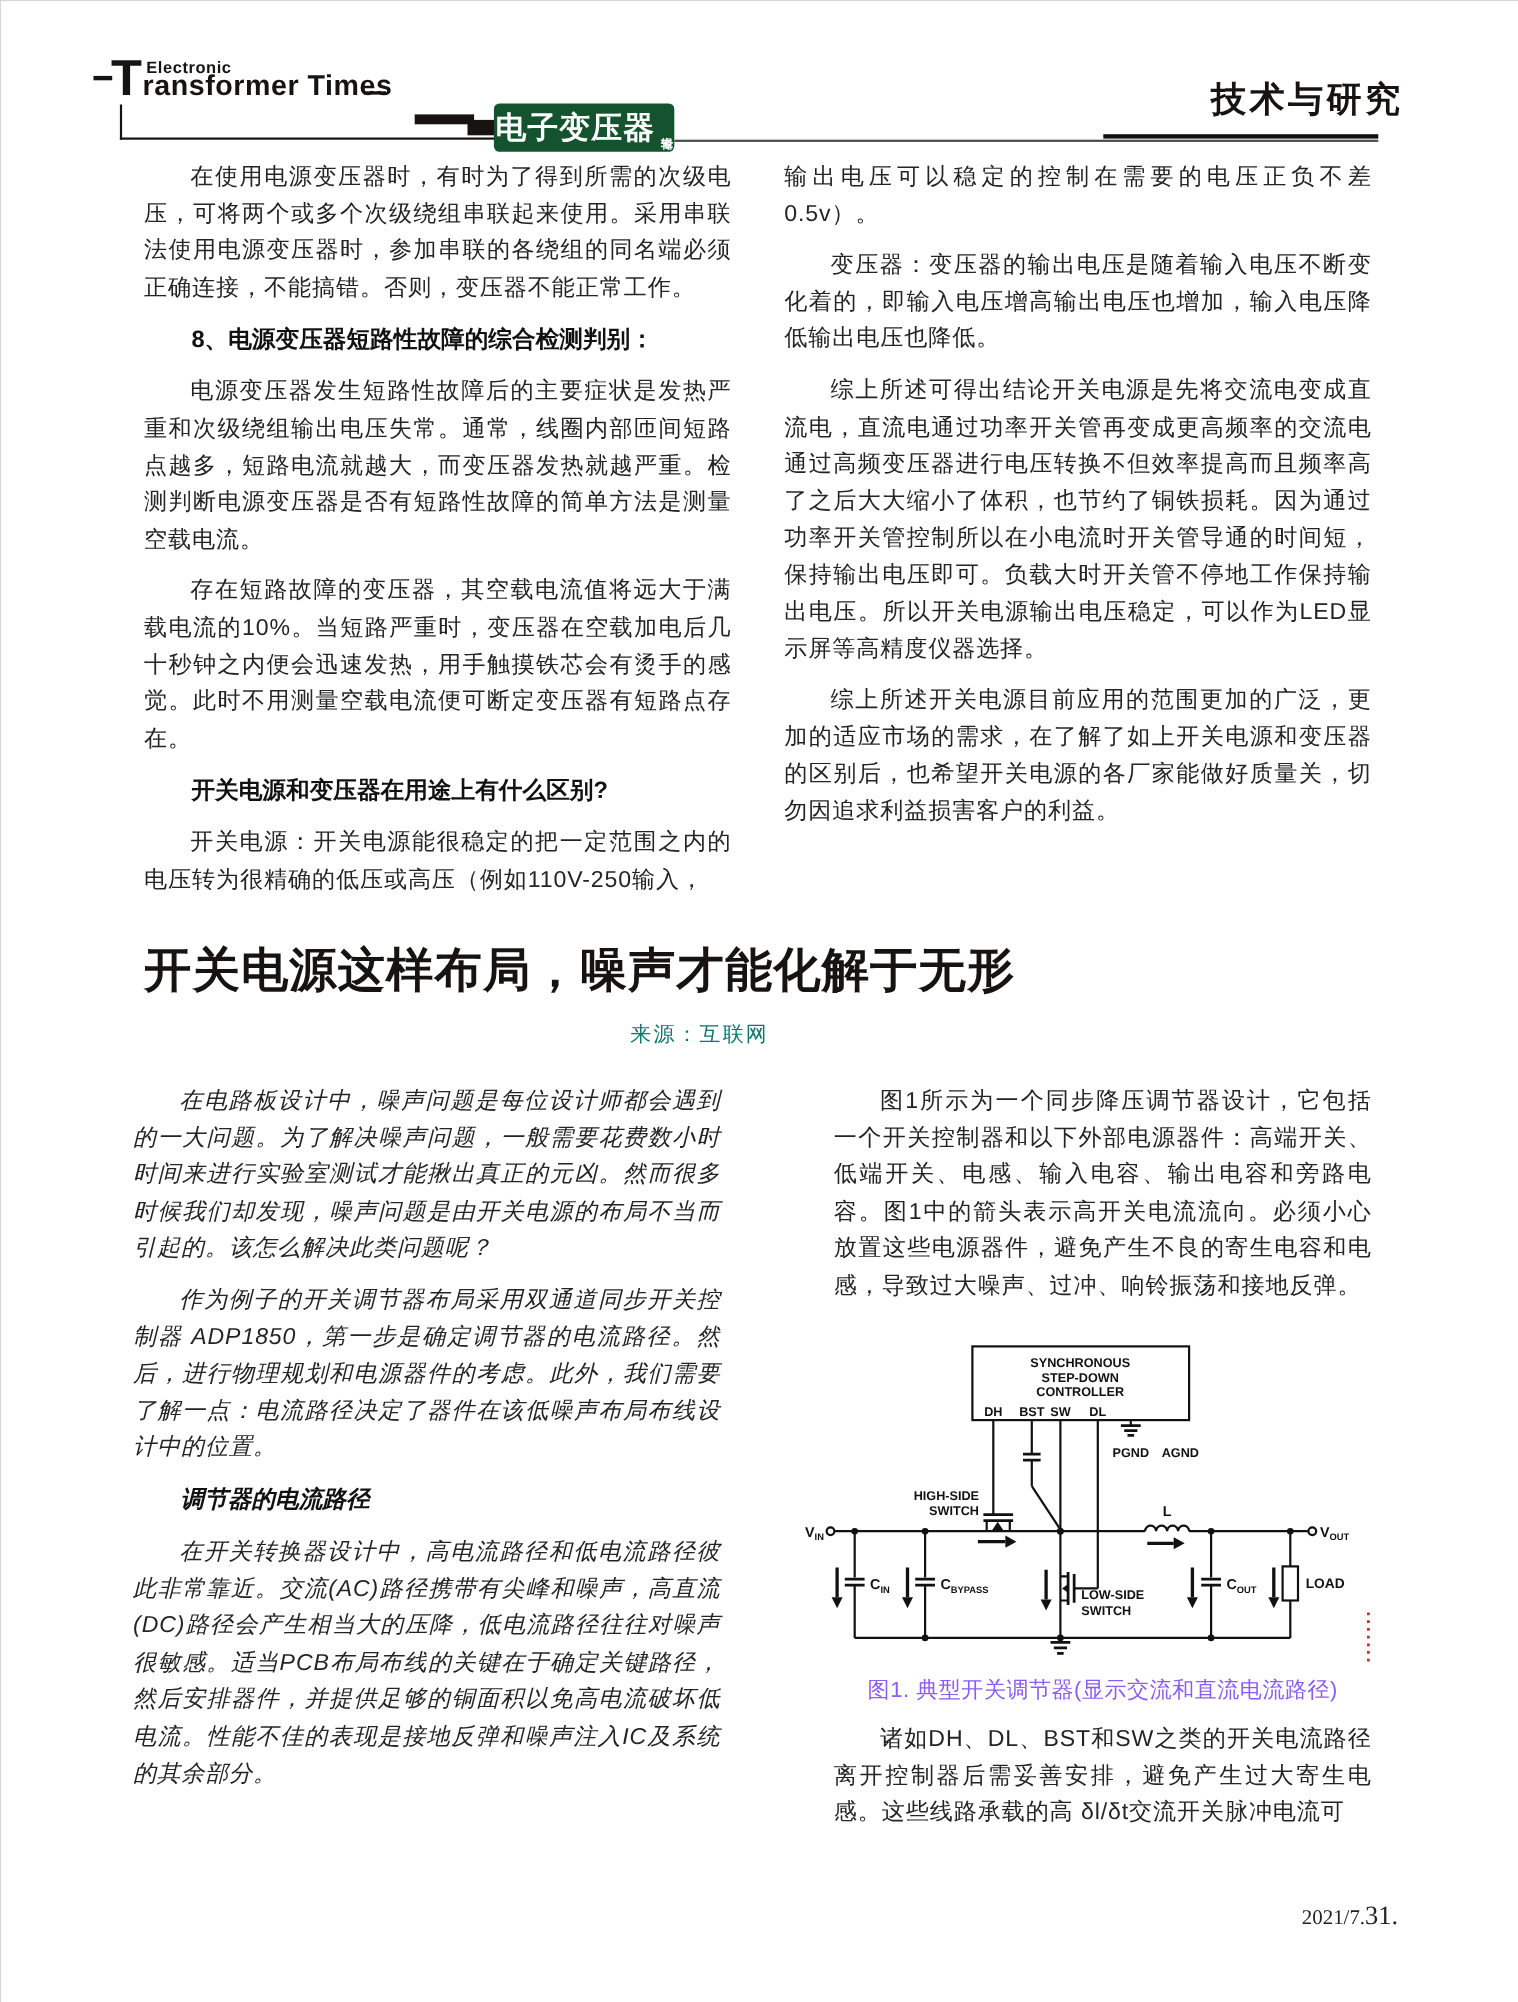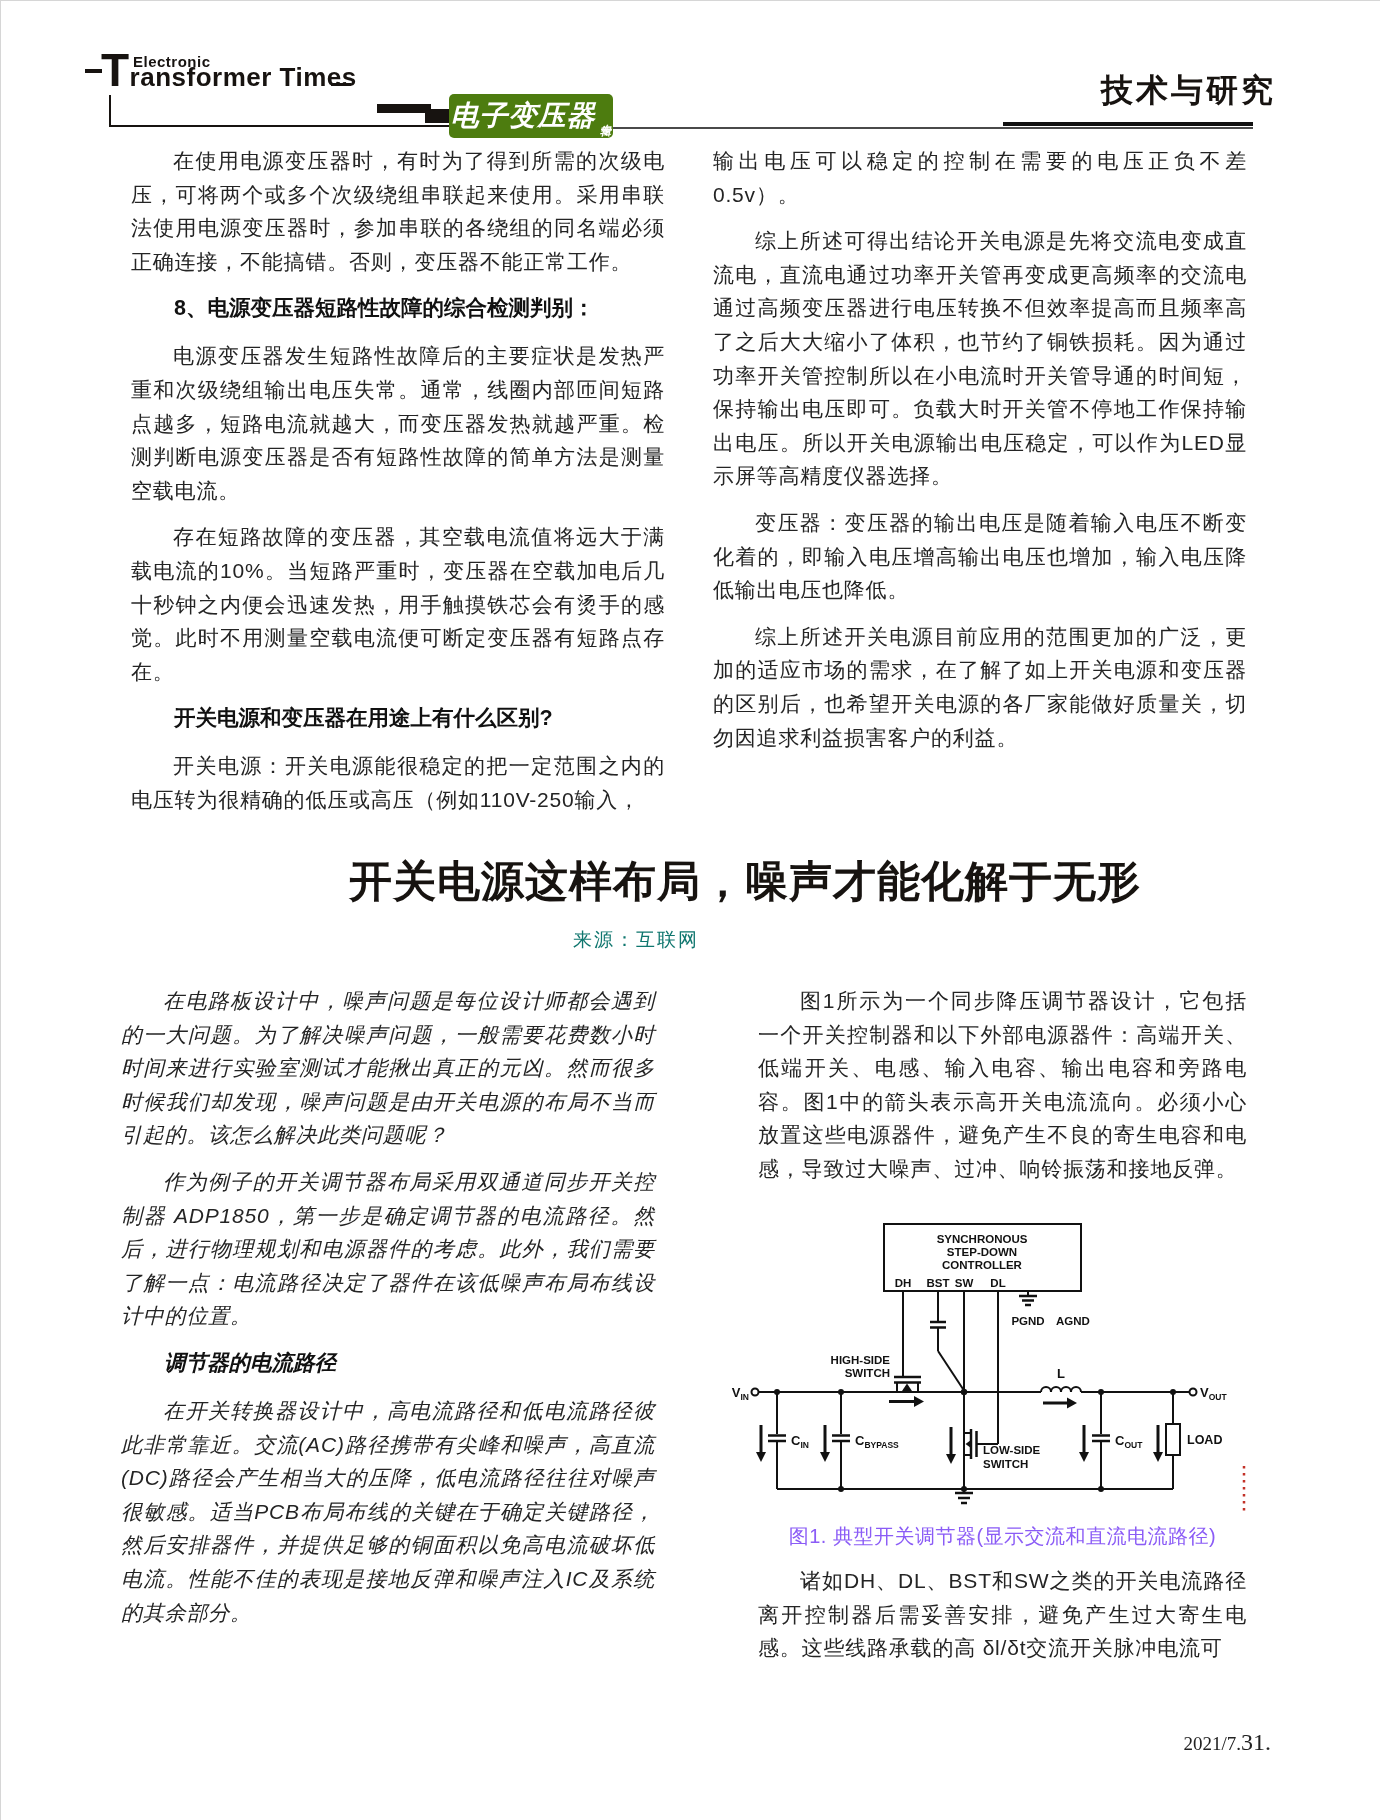--- a/index.html
+++ b/index.html
@@ -10,42 +10,42 @@
   }
   
   .mast-small { position:absolute; left:132px; top:52px; font-size:15px; font-weight:bold; letter-spacing:.5px; color:#171310; }
   .mast-main  { position:absolute; left:100px; top:46px; font-size:26px; font-weight:bold; color:#171310; line-height:46px; letter-spacing:.5px; }
   .mast-main::first-letter { font-size:46px; }
   .dash { position:absolute; background:#171310; }
   .bracket-v { position:absolute; left:108px; top:94px; width:2px; height:32px; background:#171310; }
   .bracket-h { position:absolute; left:108px; top:124px; width:342px; height:2px; background:#171310; }
   .step1 { position:absolute; left:376px; top:103px; width:54px; height:9px; background:#171310; }
   .step2 { position:absolute; left:424px; top:108px; width:28px; height:14px; background:#171310; }
-  .badge { position:absolute; left:448px; top:93px; width:164px; height:44px; background:#4d7c0f; border-radius:5px;
-           display:flex; align-items:center; justify-content:center; gap:4px;font-style:italic; }
+  .badge { position:absolute; left:448px; top:93px; width:164px; height:44px; background:#14532d; border-radius:5px;
+           display:flex; align-items:center; justify-content:center; gap:4px; }
   .badge-main { color:#fff; font-size:28px; font-weight:bold; letter-spacing:1px; }
   .badge-sub  { color:#fff; font-size:11px; font-weight:bold; writing-mode:vertical-rl; letter-spacing:1px; line-height:12px; }
   .rule-thin  { position:absolute; left:612px; top:126px; width:640px; height:2px; background:#4a4a4a; }
   .rule-thick { position:absolute; left:1002px; top:121px; width:250px; height:4px; background:#111; }
   .section-title { position:absolute; left:1100px; top:68px; font-size:32px; font-weight:bold; letter-spacing:3px; color:#171310; }
 
   
   .col { position:absolute; text-align:justify; text-justify:inter-character; }
   .col p { margin:0 0 13px; }
   p.body { font-size:21px; line-height:33.6px; letter-spacing:.8px; text-indent:2em; color:#242424; }
   p.noindent { text-indent:0; }
   p.bh { font-size:21.5px; line-height:34px; font-weight:bold; text-indent:2em; color:#111; margin:7px 0 14px; }
   #a1L { left:130px; top:143px; width:534px; }
   #a1R { left:712px; top:143px; width:534px; }
   #a2L { left:120px; top:983px; width:534px;font-style:italic; }
   #a2R { left:757px; top:983px; width:489px; }
   #a2R2 { left:757px; top:1563px; width:489px; }
 
   
-  .a2-title { position:absolute; left:130px; top:852px; width:1010px; text-align:right;
+  .a2-title { position:absolute; left:130px; top:852px; width:1010px; text-align:left;
               font-size:43px; font-weight:bold; color:#171310; letter-spacing:1px; }
   .a2-source { position:absolute; left:130px; top:926px; width:1010px; text-align:center;
                font-size:19px; color:#0f766e; letter-spacing:2px; }
 
   
   .figure-wrap { position:absolute; left:710px; top:1210px; width:537px; height:304px; }
   .fig-caption { position:absolute; left:757px; top:1522px; width:489px; text-align:center;
                  font-size:20px; color:#8b5cf6; letter-spacing:.5px; }
   svg text { font-family:"Liberation Sans","DejaVu Sans",sans-serif; font-weight:bold; fill:#111; }
 
@@ -82,22 +82,22 @@
     <p class="body">在使用电源变压器时，有时为了得到所需的次级电压，可将两个或多个次级绕组串联起来使用。采用串联法使用电源变压器时，参加串联的各绕组的同名端必须正确连接，不能搞错。否则，变压器不能正常工作。</p>
     <p class="bh">8、电源变压器短路性故障的综合检测判别：</p>
     <p class="body">电源变压器发生短路性故障后的主要症状是发热严重和次级绕组输出电压失常。通常，线圈内部匝间短路点越多，短路电流就越大，而变压器发热就越严重。检测判断电源变压器是否有短路性故障的简单方法是测量空载电流。</p>
     <p class="body">存在短路故障的变压器，其空载电流值将远大于满载电流的10%。当短路严重时，变压器在空载加电后几十秒钟之内便会迅速发热，用手触摸铁芯会有烫手的感觉。此时不用测量空载电流便可断定变压器有短路点存在。</p>
     <p class="bh">开关电源和变压器在用途上有什么区别?</p>
     <p class="body">开关电源：开关电源能很稳定的把一定范围之内的电压转为很精确的低压或高压（例如110V-250输入，</p>
   </div>
 
   <div class="col" id="a1R">
     <p class="body noindent">输出电压可以稳定的控制在需要的电压正负不差0.5v）。</p>
+    <p class="body">变压器：变压器的输出电压是随着输入电压不断变化着的，即输入电压增高输出电压也增加，输入电压降低输出电压也降低。</p>
     <p class="body">综上所述可得出结论开关电源是先将交流电变成直流电，直流电通过功率开关管再变成更高频率的交流电通过高频变压器进行电压转换不但效率提高而且频率高了之后大大缩小了体积，也节约了铜铁损耗。因为通过功率开关管控制所以在小电流时开关管导通的时间短，保持输出电压即可。负载大时开关管不停地工作保持输出电压。所以开关电源输出电压稳定，可以作为LED显示屏等高精度仪器选择。</p>
-    <p class="body">变压器：变压器的输出电压是随着输入电压不断变化着的，即输入电压增高输出电压也增加，输入电压降低输出电压也降低。</p>
     <p class="body">综上所述开关电源目前应用的范围更加的广泛，更加的适应市场的需求，在了解了如上开关电源和变压器的区别后，也希望开关电源的各厂家能做好质量关，切勿因追求利益损害客户的利益。</p>
   </div>
 
   <div class="a2-title">开关电源这样布局，噪声才能化解于无形</div>
   <div class="a2-source">来源：互联网</div>
 
   <div class="col" id="a2L">
     <p class="body">在电路板设计中，噪声问题是每位设计师都会遇到的一大问题。为了解决噪声问题，一般需要花费数小时时间来进行实验室测试才能揪出真正的元凶。然而很多时候我们却发现，噪声问题是由开关电源的布局不当而引起的。该怎么解决此类问题呢？</p>
     <p class="body">作为例子的开关调节器布局采用双通道同步开关控制器 ADP1850，第一步是确定调节器的电流路径。然后，进行物理规划和电源器件的考虑。此外，我们需要了解一点：电流路径决定了器件在该低噪声布局布线设计中的位置。</p>
     <p class="bh">调节器的电流路径</p>

